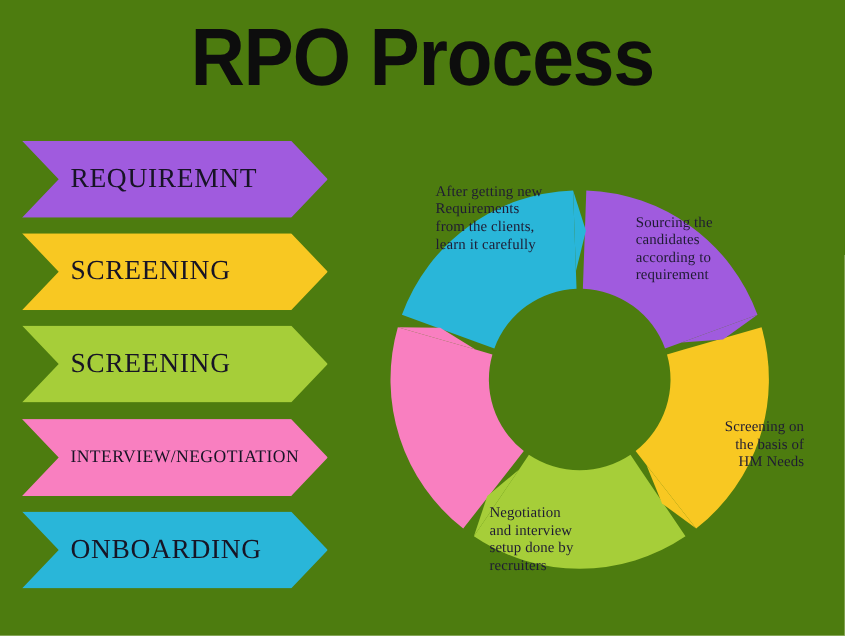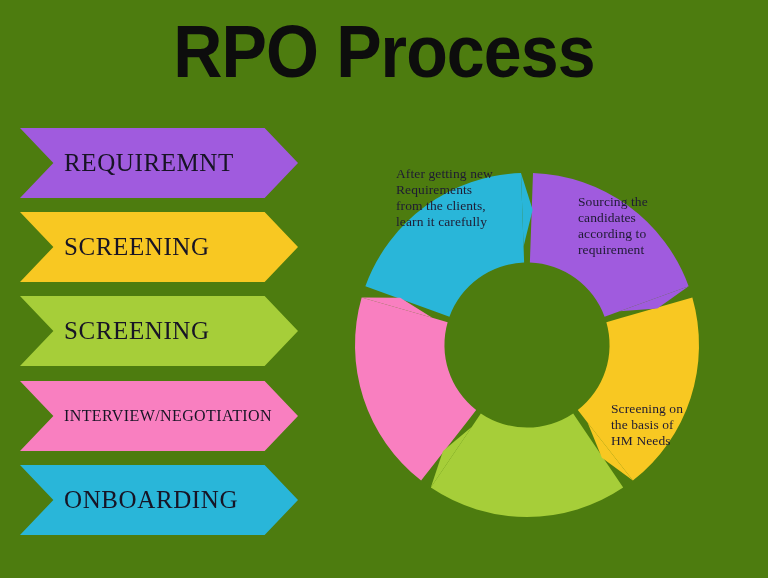--- a/index.html
+++ b/index.html
@@ -96,21 +96,21 @@
     position: absolute;
     font-family: "Liberation Serif", serif;
     font-size: 13.5px;
     line-height: 16px;
     color: #1f1b33;
     white-space: pre-line;
     letter-spacing: 0.1px;
   }
   .seg-text-0 { left: 396px; top: 166px; width: 160px; }
   .seg-text-1 { left: 578px; top: 194px; width: 130px; }
-  .seg-text-2 { left: 611px; top: 401px; width: 120px; }
+  .seg-text-2 { left: 611px; top: 380px; width: 120px; text-align: right; }
   .seg-text-3 { left: 445px; top: 458px; width: 140px; }
   .seg-text-4 { left: 326px; top: 324px; width: 130px; }
 </style>
 </head>
 <body>
 
 <div id="page-root">
 
   <div class="title">RPO Process</div>
 
@@ -151,14 +151,18 @@
 candidates
 according to
 requirement</div>
   <div class="seg-text seg-text-0">After getting new
 Requirements
 from the clients,
 learn it carefully</div>
   <div class="seg-text seg-text-2">Screening on
 the basis of
 HM Needs</div>
+  <div class="seg-text seg-text-3">Negotiation
+and interview
+setup done by
+recruiters</div>
 
 </div>
 
 </body></html>

